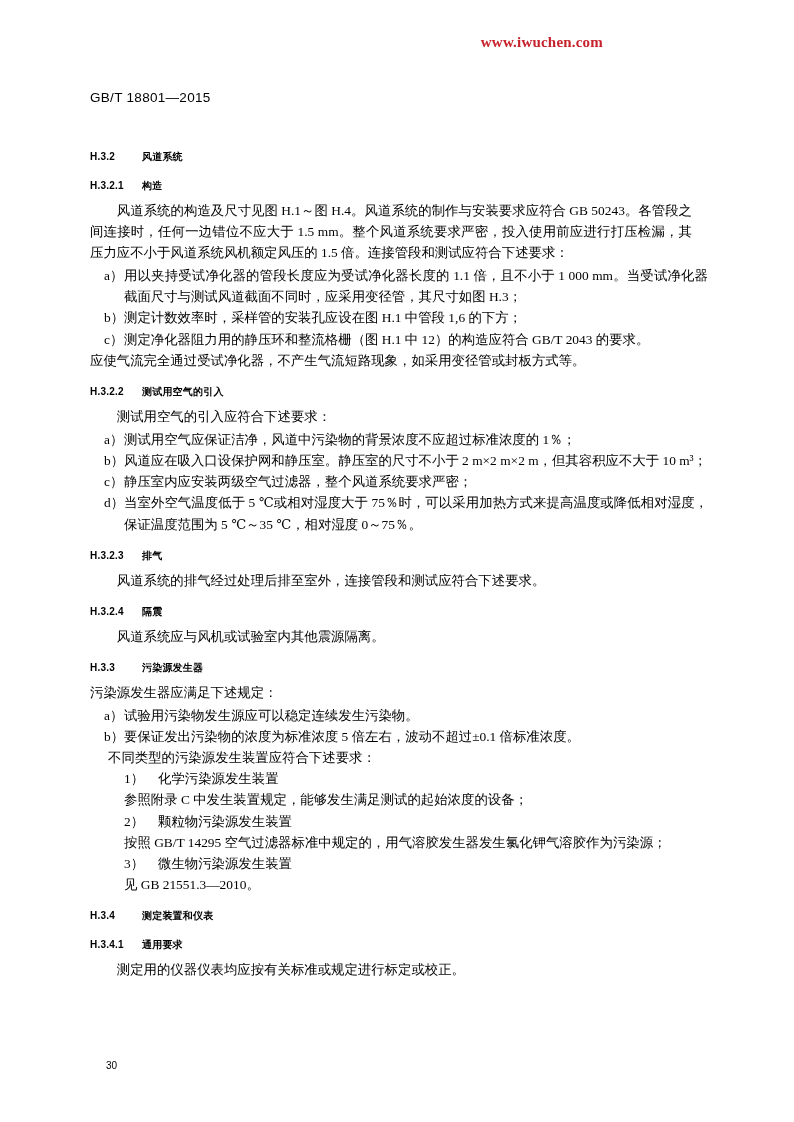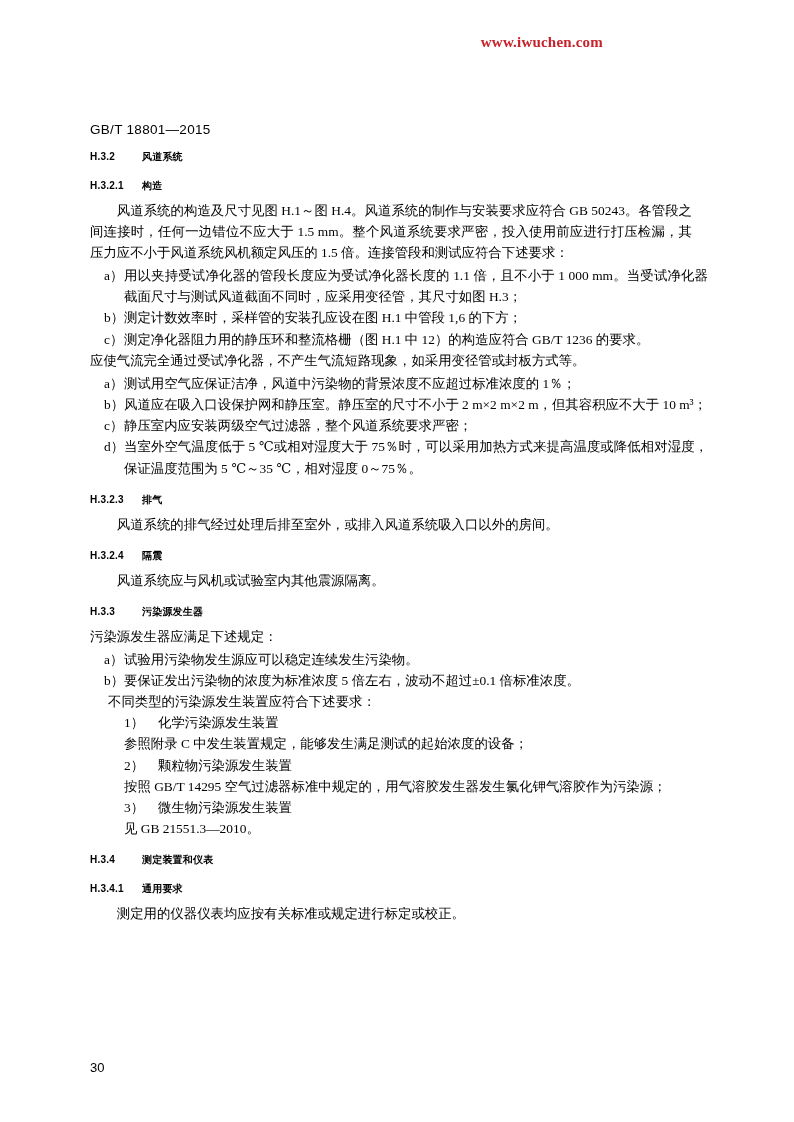--- a/index.html
+++ b/index.html
@@ -32,21 +32,20 @@
     letter-spacing: 0.2px;
   }
   .std-header {
     position: absolute;
     top: 90px;
     left: 90px;
     font-family: "Liberation Sans", sans-serif;
     font-size: 13.5px;
     letter-spacing: 0.3px;
     color: #000;
-    margin-top: 32px;
   }
   .content {
     position: absolute;
     top: 136px;
     left: 90px;
     width: 618px;
     font-size: 13.4px;
     line-height: 1.58;
   }
   .h-sec {
@@ -98,24 +97,24 @@
     width: 34px;
     padding-left: 0;
   }
   .subline {
     margin-left: 18px;
     text-align: justify;
     text-justify: inter-ideograph;
   }
   .page-number {
     position: absolute;
-    left: 90px;
+    left: 106px;
     top: 1060px;
     font-family: "Liberation Sans", sans-serif;
-    font-size: 13px;
+    font-size: 10px;
     color: #000;
   }
 </style>
 </head>
 <body>
 
 <div class="page">
 
   <div class="watermark">www.iwuchen.com</div>
 
@@ -137,27 +136,31 @@
       <div class="li">
         <span class="marker">a）</span>
         <span class="txt">用以夹持受试净化器的管段长度应为受试净化器长度的 1.1 倍，且不小于 1 000 mm。当受试净化器截面尺寸与测试风道截面不同时，应采用变径管，其尺寸如图 H.3；</span>
       </div>
       <div class="li">
         <span class="marker">b）</span>
         <span class="txt">测定计数效率时，采样管的安装孔应设在图 H.1 中管段 1,6 的下方；</span>
       </div>
       <div class="li">
         <span class="marker">c）</span>
-        <span class="txt">测定净化器阻力用的静压环和整流格栅（图 H.1 中 12）的构造应符合 GB/T 1236 的要求。</span>
+        <span class="txt">测定净化器阻力用的静压环和整流格栅（图 H.1 中 12）的构造应符合 GB/T 2043 的要求。</span>
       </div>
     </div>
 
     <p class="body noindent">应使气流完全通过受试净化器，不产生气流短路现象，如采用变径管或封板方式等。</p>
 
-
+    <div class="h-sec">
+      <span class="num">H.3.2.2</span><span>测试用空气的引入</span>
+    </div>
+
+    <p class="body">测试用空气的引入应符合下述要求：</p>
 
     <div class="list">
       <div class="li">
         <span class="marker">a）</span>
         <span class="txt">测试用空气应保证洁净，风道中污染物的背景浓度不应超过标准浓度的 1％；</span>
       </div>
       <div class="li">
         <span class="marker">b）</span>
         <span class="txt">风道应在吸入口设保护网和静压室。静压室的尺寸不小于 2 m×2 m×2 m，但其容积应不大于 10 m³；</span>
       </div>
@@ -168,21 +171,21 @@
       <div class="li">
         <span class="marker">d）</span>
         <span class="txt">当室外空气温度低于 5 ℃或相对湿度大于 75％时，可以采用加热方式来提高温度或降低相对湿度，保证温度范围为 5 ℃～35 ℃，相对湿度 0～75％。</span>
       </div>
     </div>
 
     <div class="h-sec">
       <span class="num">H.3.2.3</span><span>排气</span>
     </div>
 
-    <p class="body">风道系统的排气经过处理后排至室外，或排入风道系统吸入口以外的房间。</p>
+    <p class="body">风道系统的排气经过处理后排至室外，连接管段和测试应符合下述要求。</p>
 
     <div class="h-sec">
       <span class="num">H.3.2.4</span><span>隔震</span>
     </div>
 
     <p class="body">风道系统应与风机或试验室内其他震源隔离。</p>
 
     <div class="h-sec">
       <span class="num">H.3.3</span><span>污染源发生器</span>
     </div>

